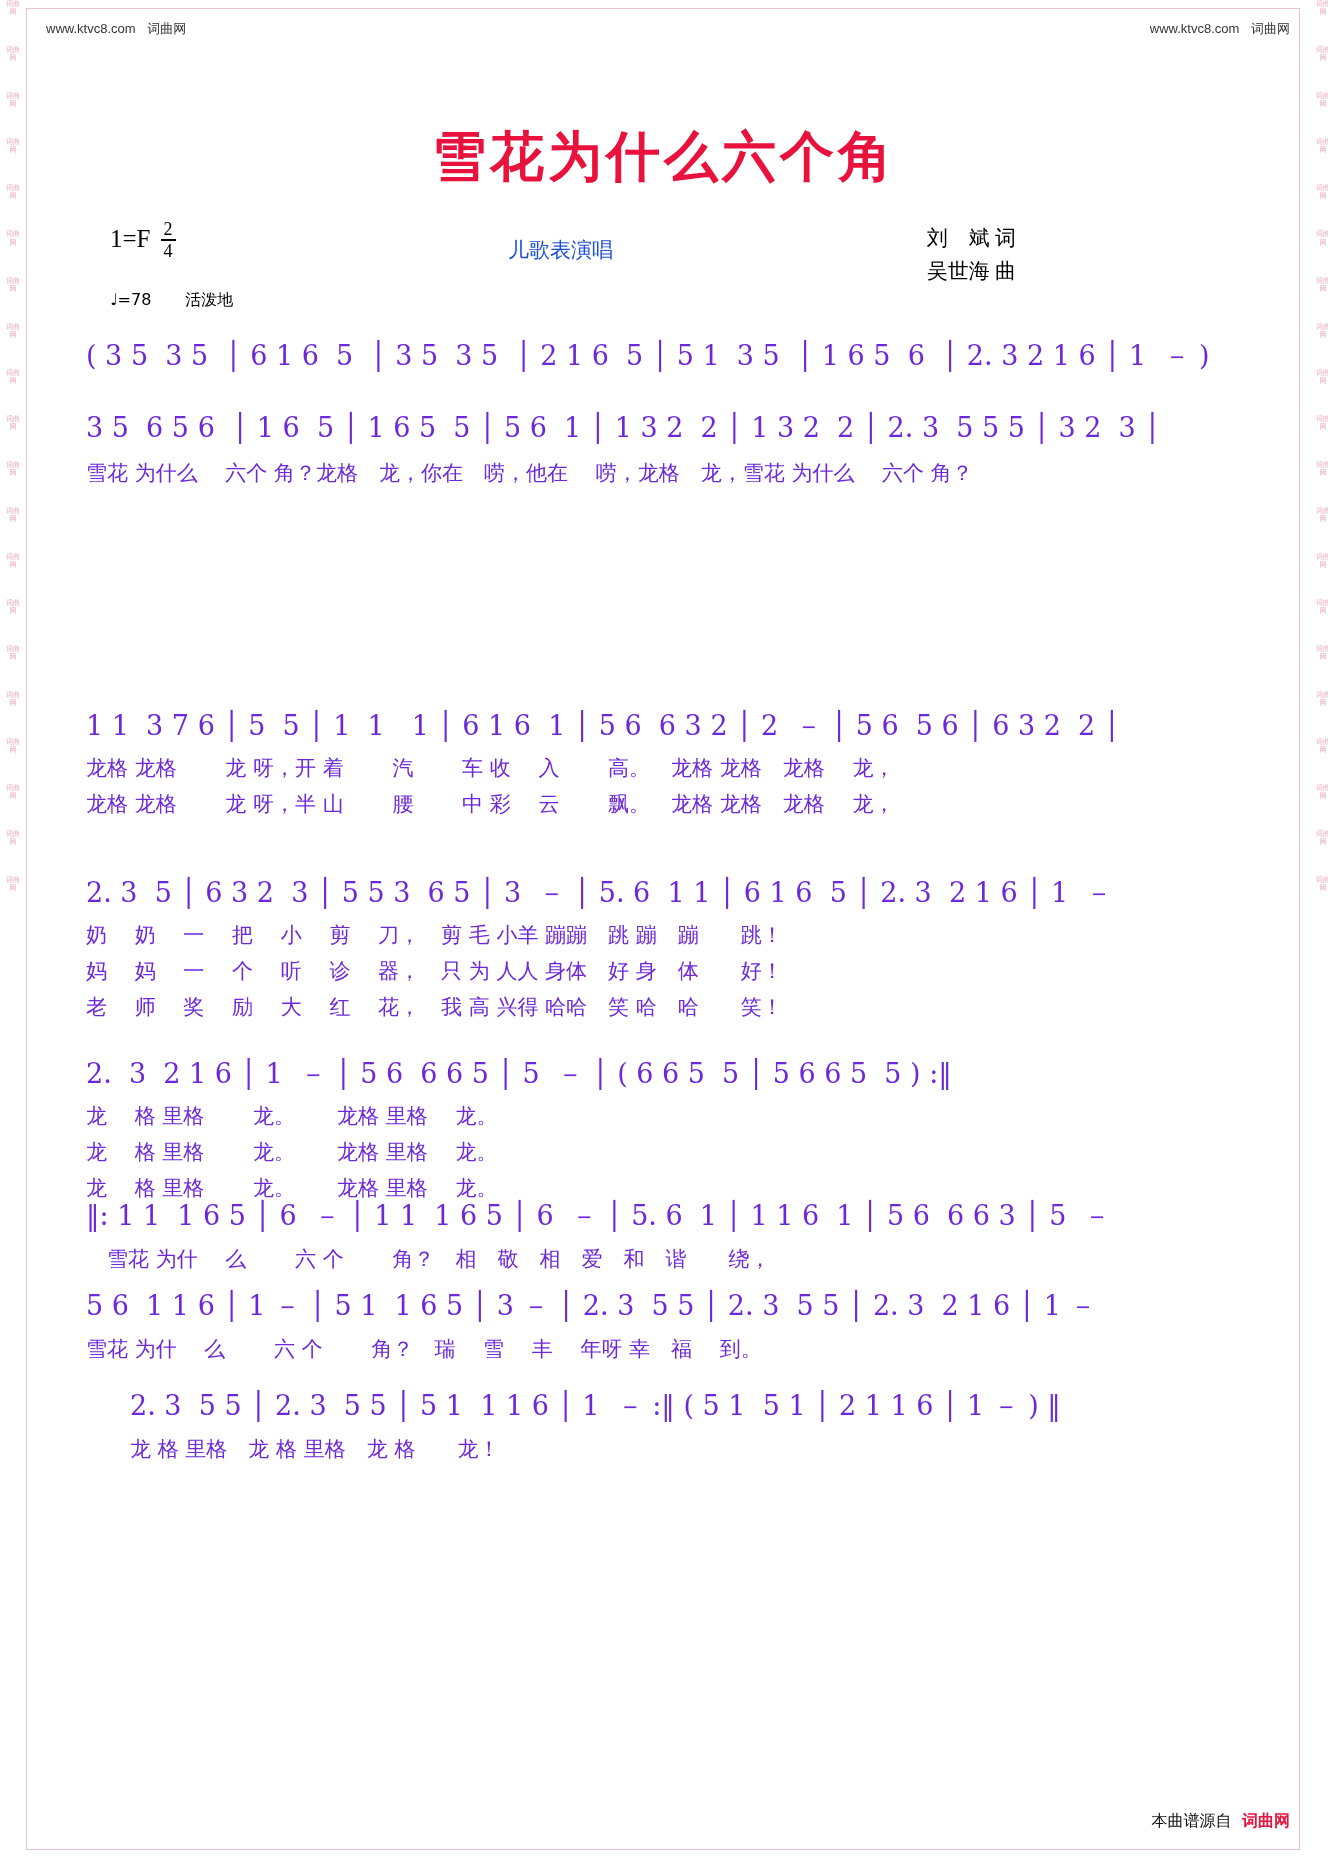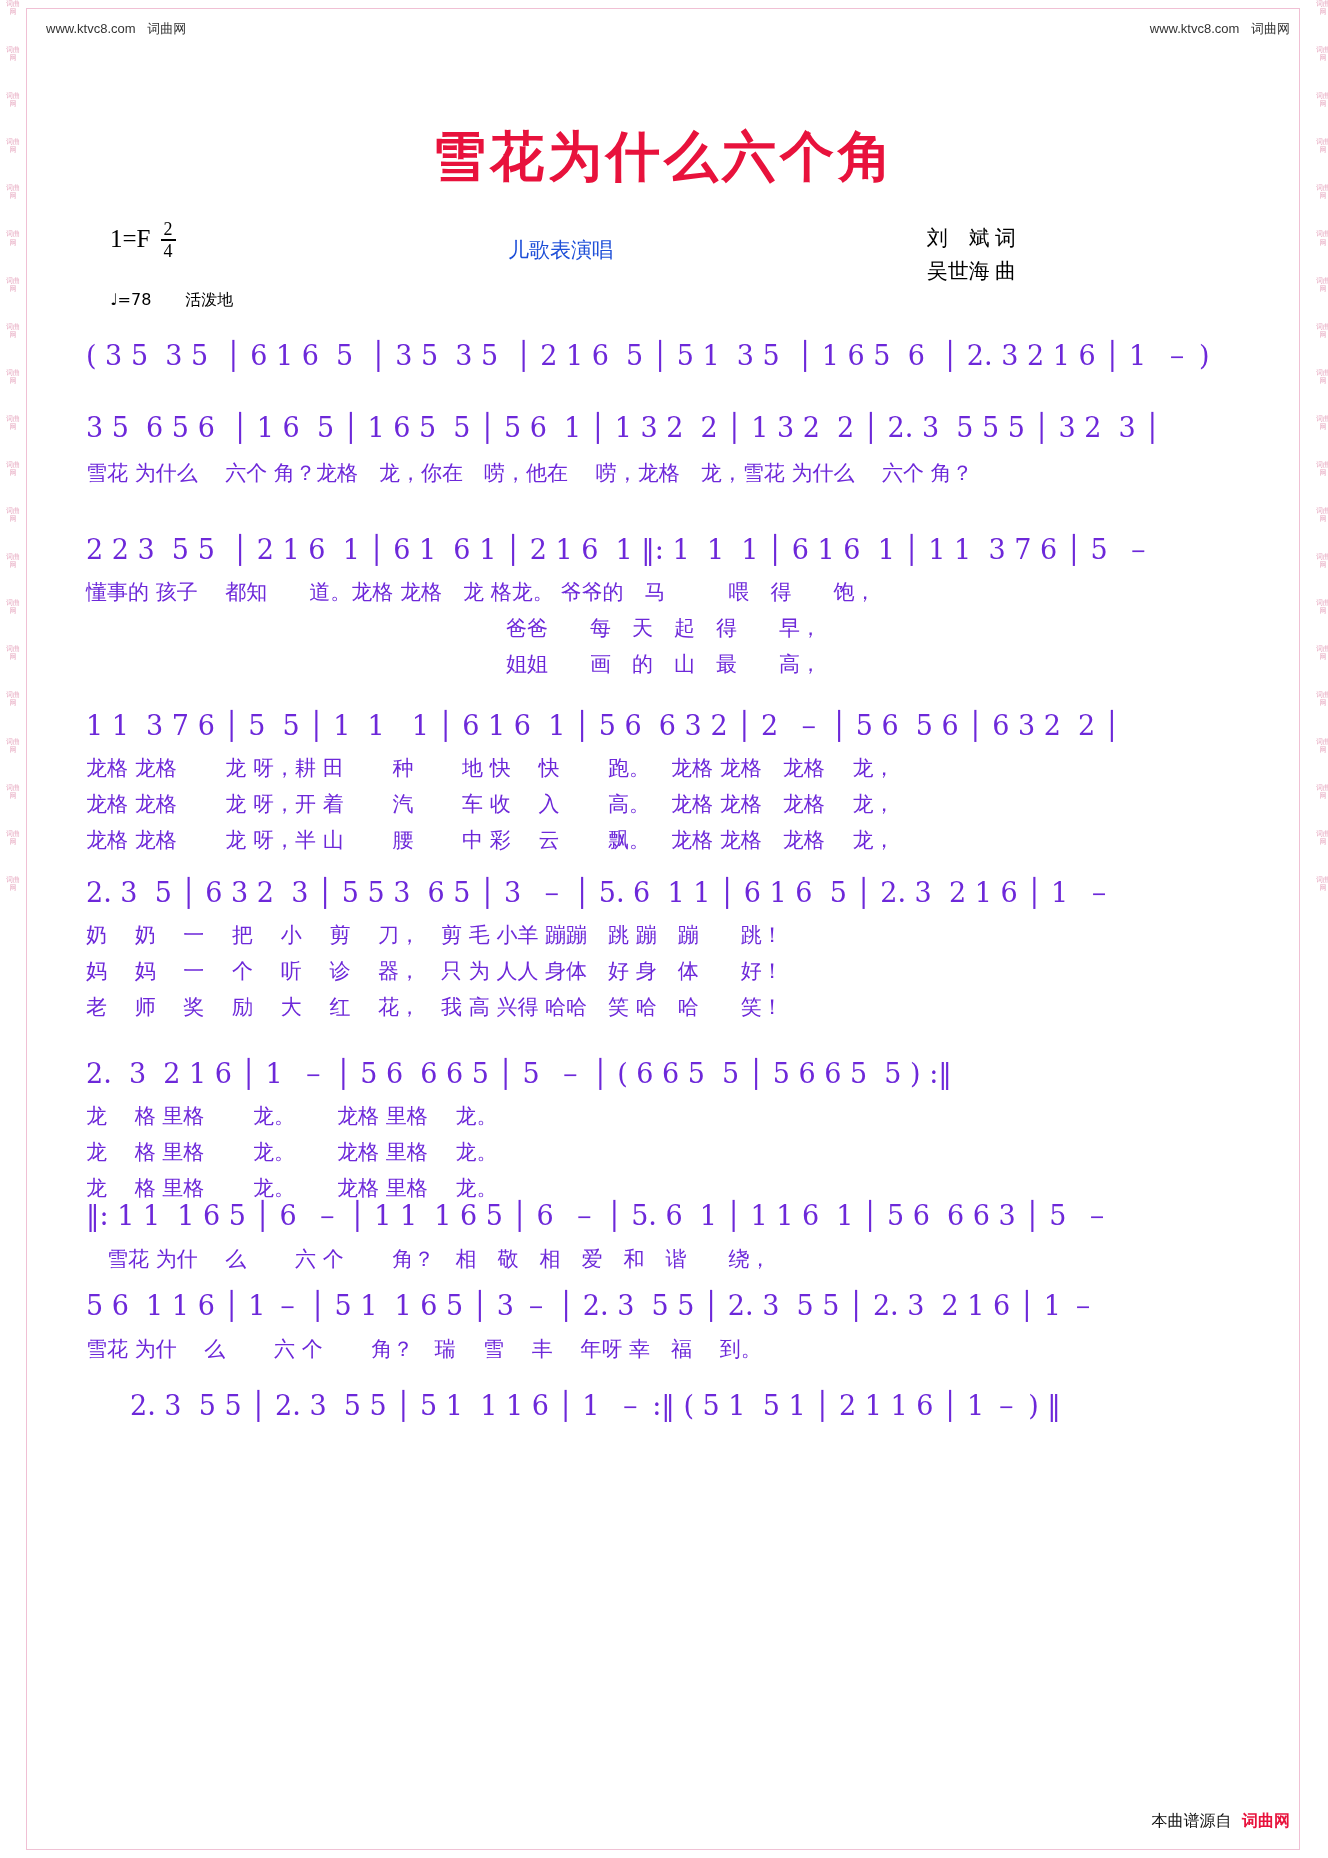--- a/index.html
+++ b/index.html
@@ -252,30 +252,23 @@
 
   <div class="system" style="top: 338px;">
     <div class="notes">( 3 5  3 5  │ 6 1 6  5  │ 3 5  3 5  │ 2 1 6  5 │ 5 1  3 5  │ 1 6 5  6  │ 2. 3 2 1 6 │ 1  － )</div>
   </div>
 
   <div class="system" style="top: 412px;">
     <div class="notes">3 5  6 5 6  │ 1 6  5 │ 1 6 5  5 │ 5 6  1 │ 1 3 2  2 │ 1 3 2  2 │ 2. 3  5 5 5 │ 3 2  3 │</div>
     <div class="lyrics">雪花 为什么　 六个 角？龙格　龙，你在　唠，他在　 唠，龙格　龙，雪花 为什么　 六个 角？</div>
   </div>
 
-  <div class="system" style="top: 532px;">
-    <div class="notes">2 2 3  5 5  │ 2 1 6  1 │ 6 1  6 1 │ 2 1 6  1 ‖: 1  1  1 │ 6 1 6  1 │ 1 1  3 7 6 │ 5  －</div>
-    <div class="lyrics tight">懂事的 孩子　 都知　　道。龙格 龙格　龙 格龙。 爷爷的　马　　　喂　得　　饱，</div>
-    <div class="lyrics tight">　　　　　　　　　　　　　　　　　　　　爸爸　　每　天　起　得　　早，</div>
-    <div class="lyrics tight">　　　　　　　　　　　　　　　　　　　　姐姐　　画　的　山　最　　高，</div>
-  </div>
 
   <div class="system" style="top: 708px;">
     <div class="notes">1 1  3 7 6 │ 5  5 │ 1  1　1 │ 6 1 6  1 │ 5 6  6 3 2 │ 2  － │ 5 6  5 6 │ 6 3 2  2 │</div>
-    <div class="lyrics tight">龙格 龙格　　 龙 呀，耕 田　　 种　　 地 快　 快　　 跑。　龙格 龙格　龙格　 龙，</div>
     <div class="lyrics tight">龙格 龙格　　 龙 呀，开 着　　 汽　　 车 收　 入　　 高。　龙格 龙格　龙格　 龙，</div>
     <div class="lyrics tight">龙格 龙格　　 龙 呀，半 山　　 腰　　 中 彩　 云　　 飘。　龙格 龙格　龙格　 龙，</div>
   </div>
 
   <div class="system" style="top: 875px;">
     <div class="notes">2. 3  5 │ 6 3 2  3 │ 5 5 3  6 5 │ 3  － │ 5. 6  1 1 │ 6 1 6  5 │ 2. 3  2 1 6 │ 1  －</div>
     <div class="lyrics tight">奶　 奶　 一　 把　 小　 剪　 刀，　剪 毛 小羊 蹦蹦　跳 蹦　蹦　　跳！</div>
     <div class="lyrics tight">妈　 妈　 一　 个　 听　 诊　 器，　只 为 人人 身体　好 身　体　　好！</div>
     <div class="lyrics tight">老　 师　 奖　 励　 大　 红　 花，　我 高 兴得 哈哈　笑 哈　哈　　笑！</div>
   </div>
@@ -292,20 +285,21 @@
     <div class="lyrics">　雪花 为什　 么　　 六 个　　 角？　相　敬　相　爱　和　谐　　绕，</div>
   </div>
 
   <div class="system" style="top: 1288px;">
     <div class="notes">5 6  1 1 6 │ 1 － │ 5 1  1 6 5 │ 3 － │ 2. 3  5 5 │ 2. 3  5 5 │ 2. 3  2 1 6 │ 1 －</div>
     <div class="lyrics">雪花 为什　 么　　 六 个　　 角？　瑞　 雪　 丰　 年呀 幸　福　 到。</div>
   </div>
 
   <div class="system" style="top: 1388px; margin-left: 44px;">
     <div class="notes">2. 3  5 5 │ 2. 3  5 5 │ 5 1  1 1 6 │ 1  － :‖ ( 5 1  5 1 │ 2 1 1 6 │ 1 － ) ‖</div>
+    <div class="lyrics">龙 格 里格　龙 格 里格　龙 格　　龙！</div>
   </div>
 
   <div class="footer-note">
     <span>本曲谱源自</span>
     <span class="red">词曲网</span>
   </div>
 
 </div>
 
 </body></html>

